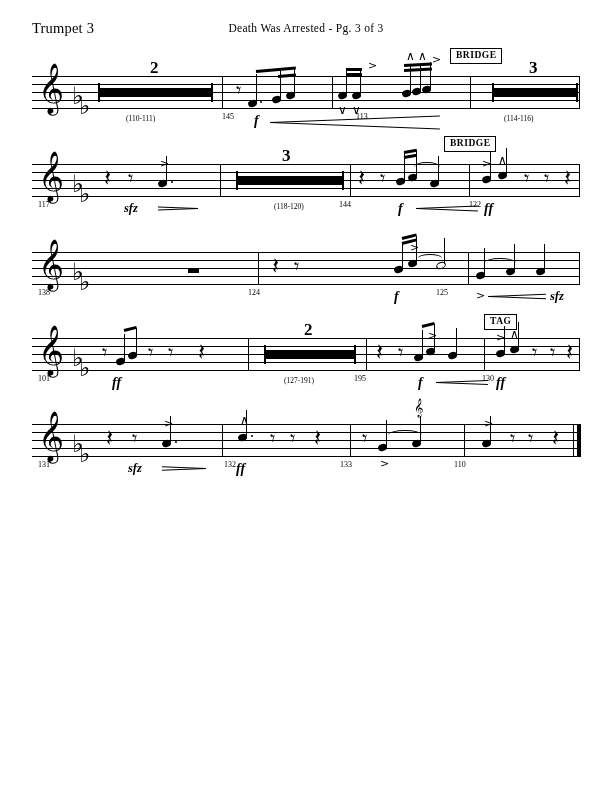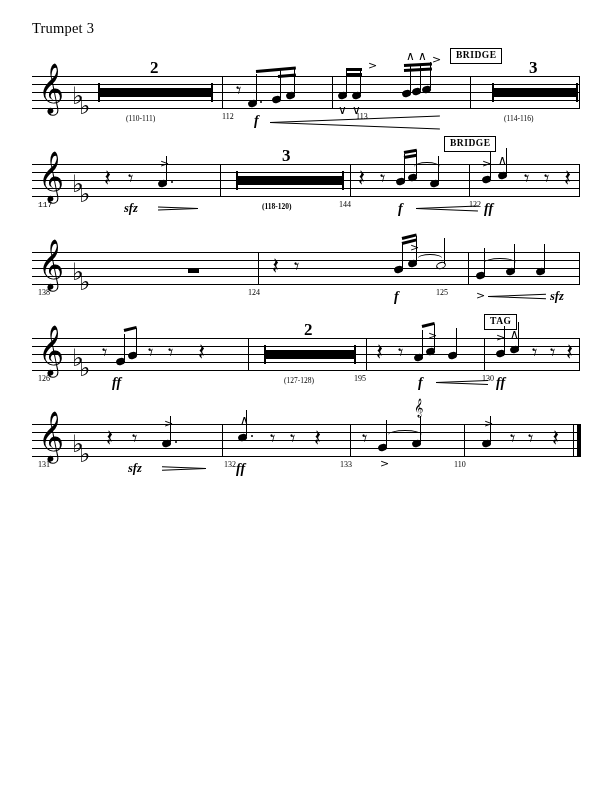--- a/index.html
+++ b/index.html
@@ -263,20 +263,21 @@
     border-top: 1.2px solid #000;
     border-radius: 50%;
     height: 9px;
   }
 </style>
 </head>
 <body>
 
 <div class="page-header">
   <div class="part-title">Trumpet 3</div>
+  <div class="song-title">Death Was Arrested - Pg. 3 of 3</div>
 </div>
 
 <div class="system" style="top:48px;">
 
   <div class="rehearsal" style="left:418px; top:0px;">BRIDGE</div>
 
   <div class="staff">
     <div class="line l0"></div>
       <div class="line l1"></div>
       <div class="line l2"></div>
@@ -288,21 +289,21 @@
   <div class="keysig" style="left:40px; top:36px;">♭</div>
   <div class="keysig" style="left:47px; top:46px;">♭</div>
 
   <div class="mmrest" style="left:66px; width:115px;"></div>
   <div class="mmnum" style="left:118px;">2</div>
   <div class="mmlabel" style="left:94px;">(110-111)</div>
 
   <div class="barline" style="left:190px;"></div>
 
   <div class="rest-8" style="left:204px; top:32px;">𝄾</div>
-  <div class="measnum" style="left:190px;">112</div>
+  <div class="measnum" style="left:190px;">145</div>
 
   <div class="note" style="left:216px; top:52px;"></div>
   <div class="dot" style="left:228px; top:53px;"></div>
   <div class="stem" style="left:224px; top:26px; height:28px;"></div>
 
   <div class="note" style="left:240px; top:48px;"></div>
   <div class="stem" style="left:248px; top:22px; height:28px;"></div>
   <div class="note" style="left:254px; top:44px;"></div>
   <div class="stem" style="left:262px; top:20px; height:26px;"></div>
   <div class="beam" style="left:224px; top:22px; width:40px; transform:rotate(-5deg); transform-origin:left center;"></div>
@@ -359,41 +360,41 @@
       <div class="line l1"></div>
       <div class="line l2"></div>
       <div class="line l3"></div>
       <div class="line l4"></div>
   </div>
 
   <div class="clef" style="left:6px; top:18px;">𝄞</div>
   <div class="keysig" style="left:40px; top:36px;">♭</div>
   <div class="keysig" style="left:47px; top:46px;">♭</div>
 
-  <div class="measnum" style="left:6px;font-family:Liberation Mono, monospace;">117</div>
+  <div class="measnum" style="left:6px;">117</div>
 
   <div class="rest-q" style="left:72px; top:31px;">𝄽</div>
   <div class="rest-8" style="left:96px; top:32px;">𝄾</div>
 
   <div class="accent" style="left:128px; top:22px;">&gt;</div>
   <div class="note" style="left:126px; top:44px;"></div>
   <div class="dot" style="left:139px; top:45px;"></div>
   <div class="stem" style="left:134px; top:20px; height:26px;"></div>
 
   <div class="dyn sfz" style="left:92px; top:66px;">sfz</div>
   <div class="hairpin dim" style="left:126px; top:68px; width:40px;">
     <div class="a"></div>
       <div class="b"></div>
   </div>
 
   <div class="barline" style="left:188px;"></div>
 
   <div class="mmrest" style="left:204px; width:108px;"></div>
   <div class="mmnum" style="left:250px;">3</div>
-  <div class="mmlabel" style="left:230px;font-weight:bold;">(118-120)</div>
+  <div class="mmlabel" style="left:242px;">(118-120)</div>
 
   <div class="barline" style="left:318px;"></div>
 
   <div class="measnum" style="left:307px;">144</div>
   <div class="rest-q" style="left:326px; top:31px;">𝄽</div>
   <div class="rest-8" style="left:348px; top:32px;">𝄾</div>
 
   <div class="note" style="left:364px; top:42px;"></div>
   <div class="stem" style="left:372px; top:18px; height:26px;"></div>
   <div class="note" style="left:376px; top:38px;"></div>
@@ -500,40 +501,40 @@
       <div class="line l1"></div>
       <div class="line l2"></div>
       <div class="line l3"></div>
       <div class="line l4"></div>
   </div>
 
   <div class="clef" style="left:6px; top:18px;">𝄞</div>
   <div class="keysig" style="left:40px; top:36px;">♭</div>
   <div class="keysig" style="left:47px; top:46px;">♭</div>
 
-  <div class="measnum" style="left:6px;">126</div>
+  <div class="measnum" style="left:6px;">101</div>
 
   <div class="rest-8" style="left:70px; top:32px;">𝄾</div>
   <div class="note" style="left:84px; top:48px;"></div>
   <div class="stem" style="left:92px; top:24px; height:26px;"></div>
   <div class="note" style="left:96px; top:42px;"></div>
   <div class="stem" style="left:104px; top:18px; height:26px;"></div>
   <div class="beam" style="left:92px; top:19px; width:13px; transform:rotate(-14deg); transform-origin:left center;"></div>
 
   <div class="dyn" style="left:80px; top:66px;">ff</div>
 
   <div class="rest-8" style="left:116px; top:32px;">𝄾</div>
   <div class="rest-8" style="left:136px; top:32px;">𝄾</div>
   <div class="rest-q" style="left:166px; top:31px;">𝄽</div>
 
   <div class="barline" style="left:216px;"></div>
 
   <div class="mmrest" style="left:232px; width:92px;"></div>
   <div class="mmnum" style="left:272px;">2</div>
-  <div class="mmlabel" style="left:252px;">(127-128)</div>
+  <div class="mmlabel" style="left:252px;">(127-191)</div>
 
   <div class="barline" style="left:334px;"></div>
 
   <div class="measnum" style="left:322px;">195</div>
   <div class="rest-q" style="left:344px; top:31px;">𝄽</div>
   <div class="rest-8" style="left:366px; top:32px;">𝄾</div>
 
   <div class="accent" style="left:396px; top:20px;">&gt;</div>
   <div class="note" style="left:382px; top:44px;"></div>
   <div class="stem" style="left:390px; top:20px; height:26px;"></div>

